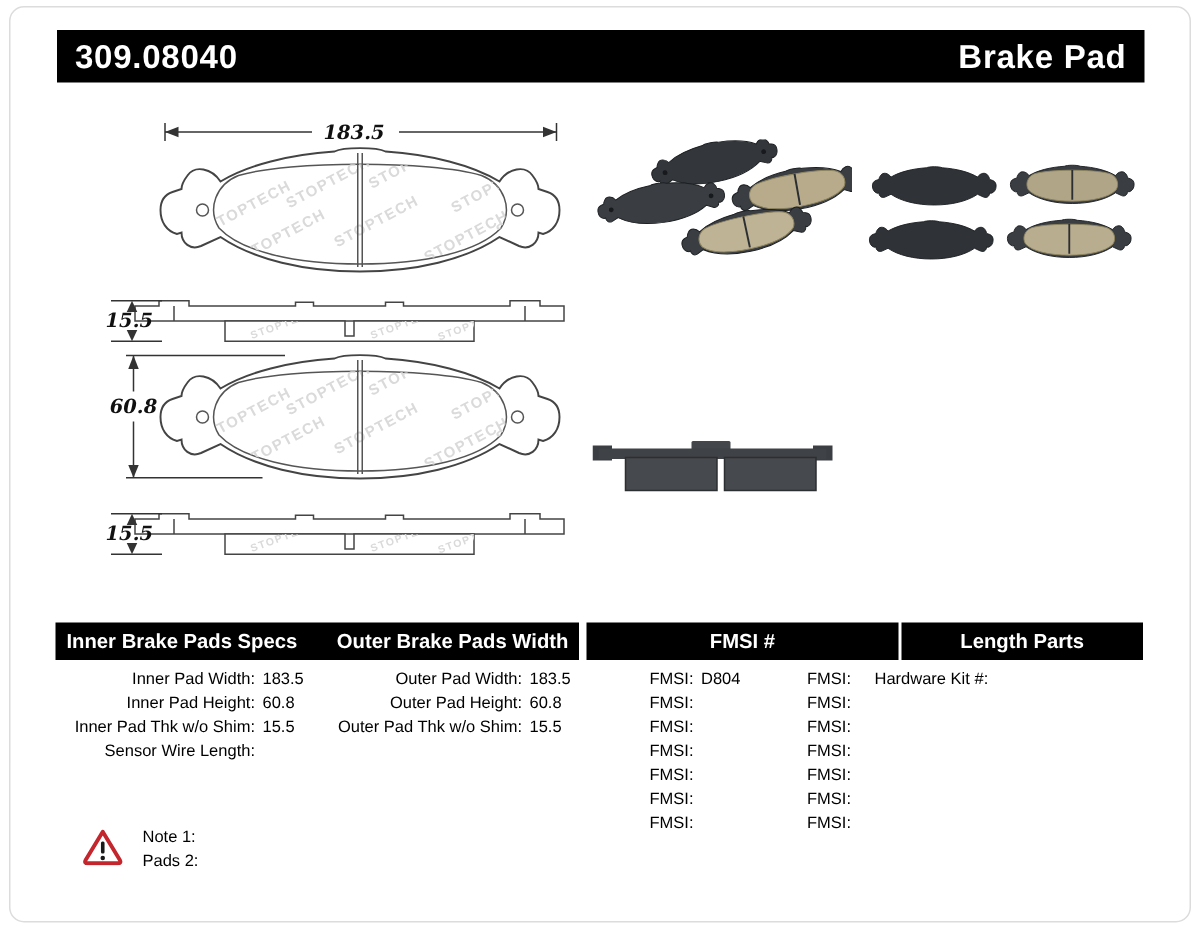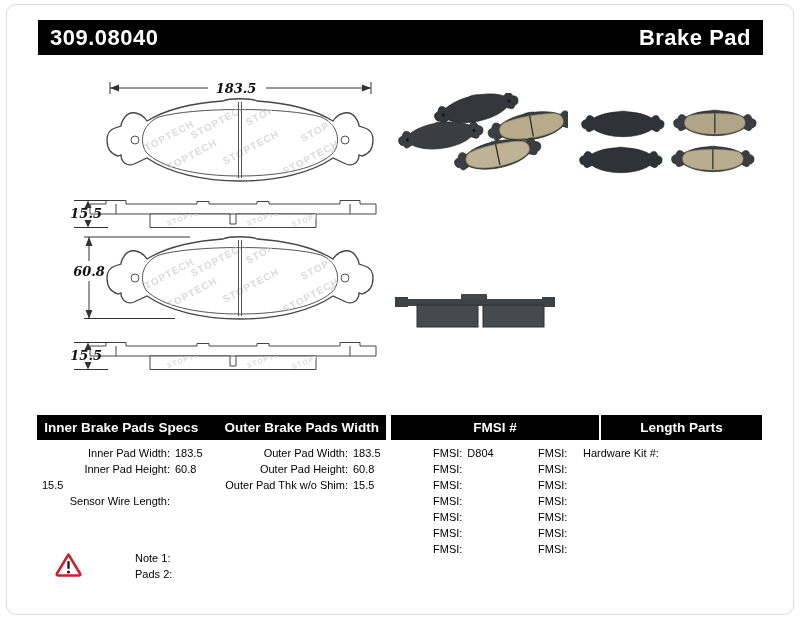--- a/index.html
+++ b/index.html
@@ -24,21 +24,21 @@
   .col-inner .val{width:50px;}
   .col-outer{position:absolute;left:198px;top:445px;}
   .col-outer .lbl{width:150px;}
   .col-outer .val{width:40px;}
   .col-fmsi1{position:absolute;left:392px;top:445px;}
   .col-fmsi2{position:absolute;left:497px;top:445px;}
   .col-fmsi1 .lbl,.col-fmsi2 .lbl{text-align:left;margin-left:41px;}
   .col-related{position:absolute;left:583px;top:445px;}
   .col-related .lbl{text-align:left;}
   .notes{position:absolute;left:95px;top:550px;font-size:12.5px;font-weight:bold;line-height:18px;}
-  .notes .kv .lbl{text-align:center;margin-left:40px;}
+  .notes .kv .lbl{text-align:center;}
   .warn{position:absolute;left:55px;top:552px;}
   .dimtext{font-family:"DejaVu Serif",serif;font-style:italic;font-weight:bold;font-size:13px;fill:#111;}
   .wm{font-family:"Liberation Sans",sans-serif;font-weight:bold;fill:#dadada;letter-spacing:1px;}
 </style>
 </head>
 <body>
 
 <div class="page">
   <div class="page-border"></div>
 
@@ -201,20 +201,21 @@
   <div class="col-inner">
     <div class="kv">
       <span class="lbl">Inner Pad Width:</span>
       <span class="val">183.5</span>
     </div>
     <div class="kv">
       <span class="lbl">Inner Pad Height:</span>
       <span class="val">60.8</span>
     </div>
     <div class="kv">
+      <span class="lbl">Inner Pad Thk w/o Shim:</span>
       <span class="val">15.5</span>
     </div>
     <div class="kv">
       <span class="lbl">Sensor Wire Length:</span>
       <span class="val"></span>
     </div>
   </div>
 
   <div class="col-outer">
     <div class="kv">

